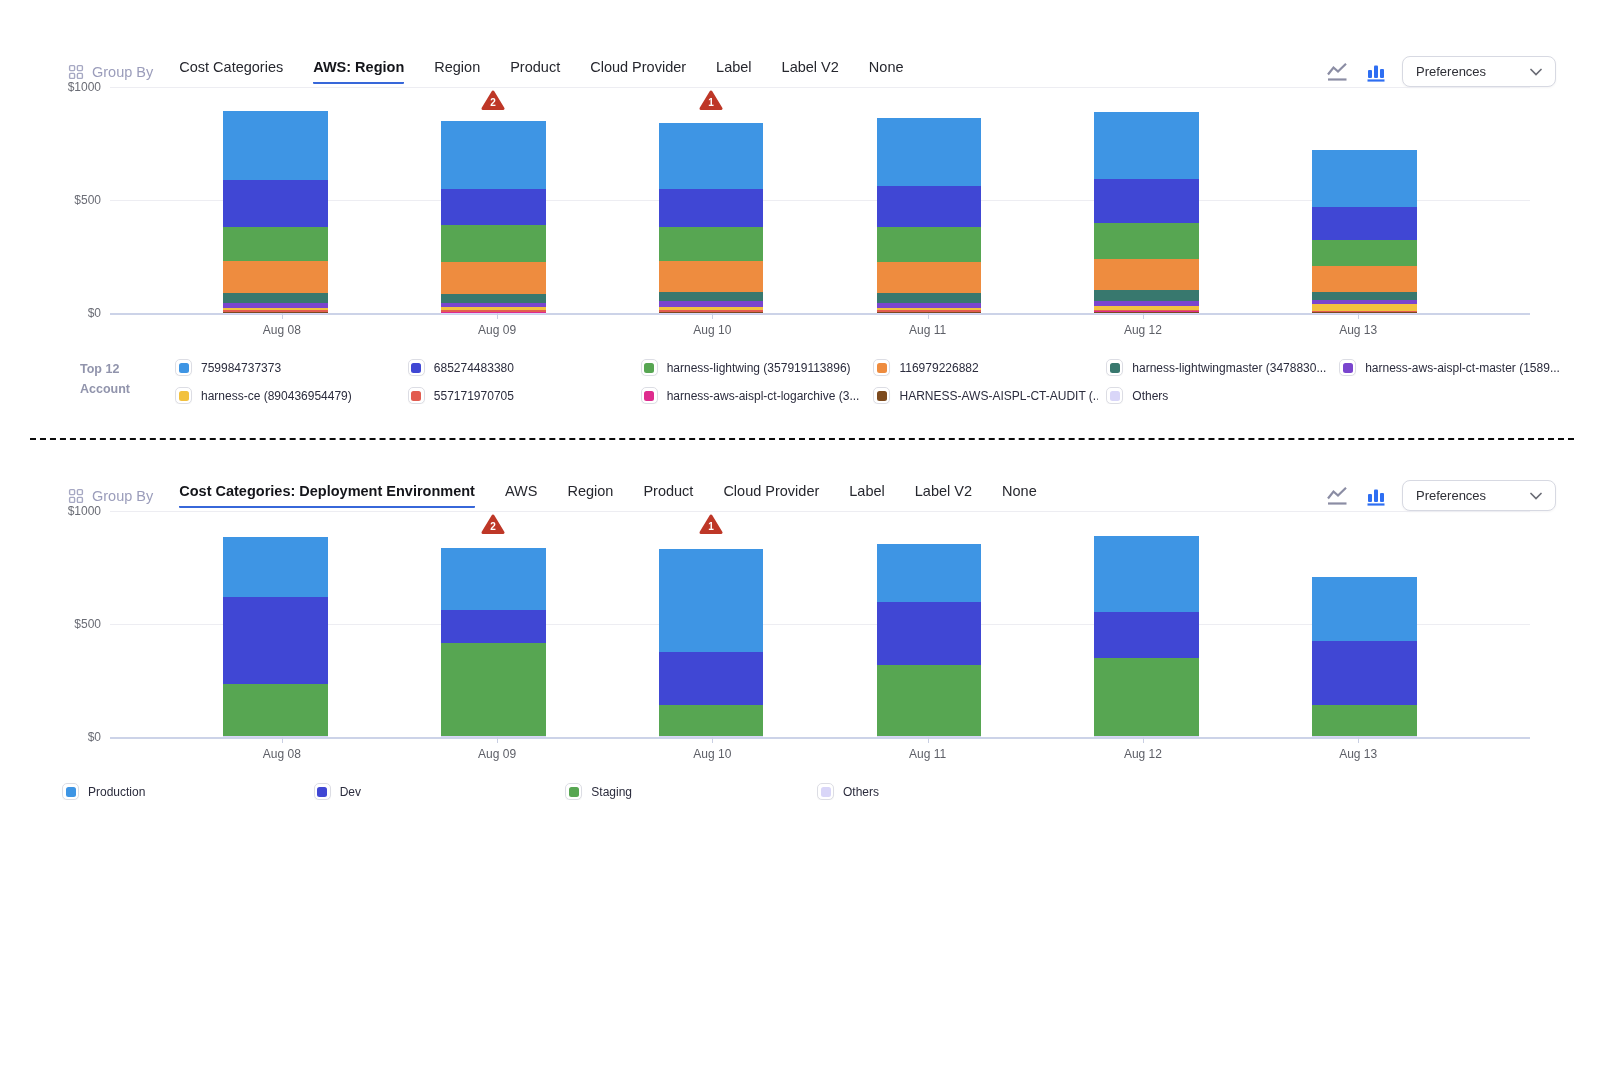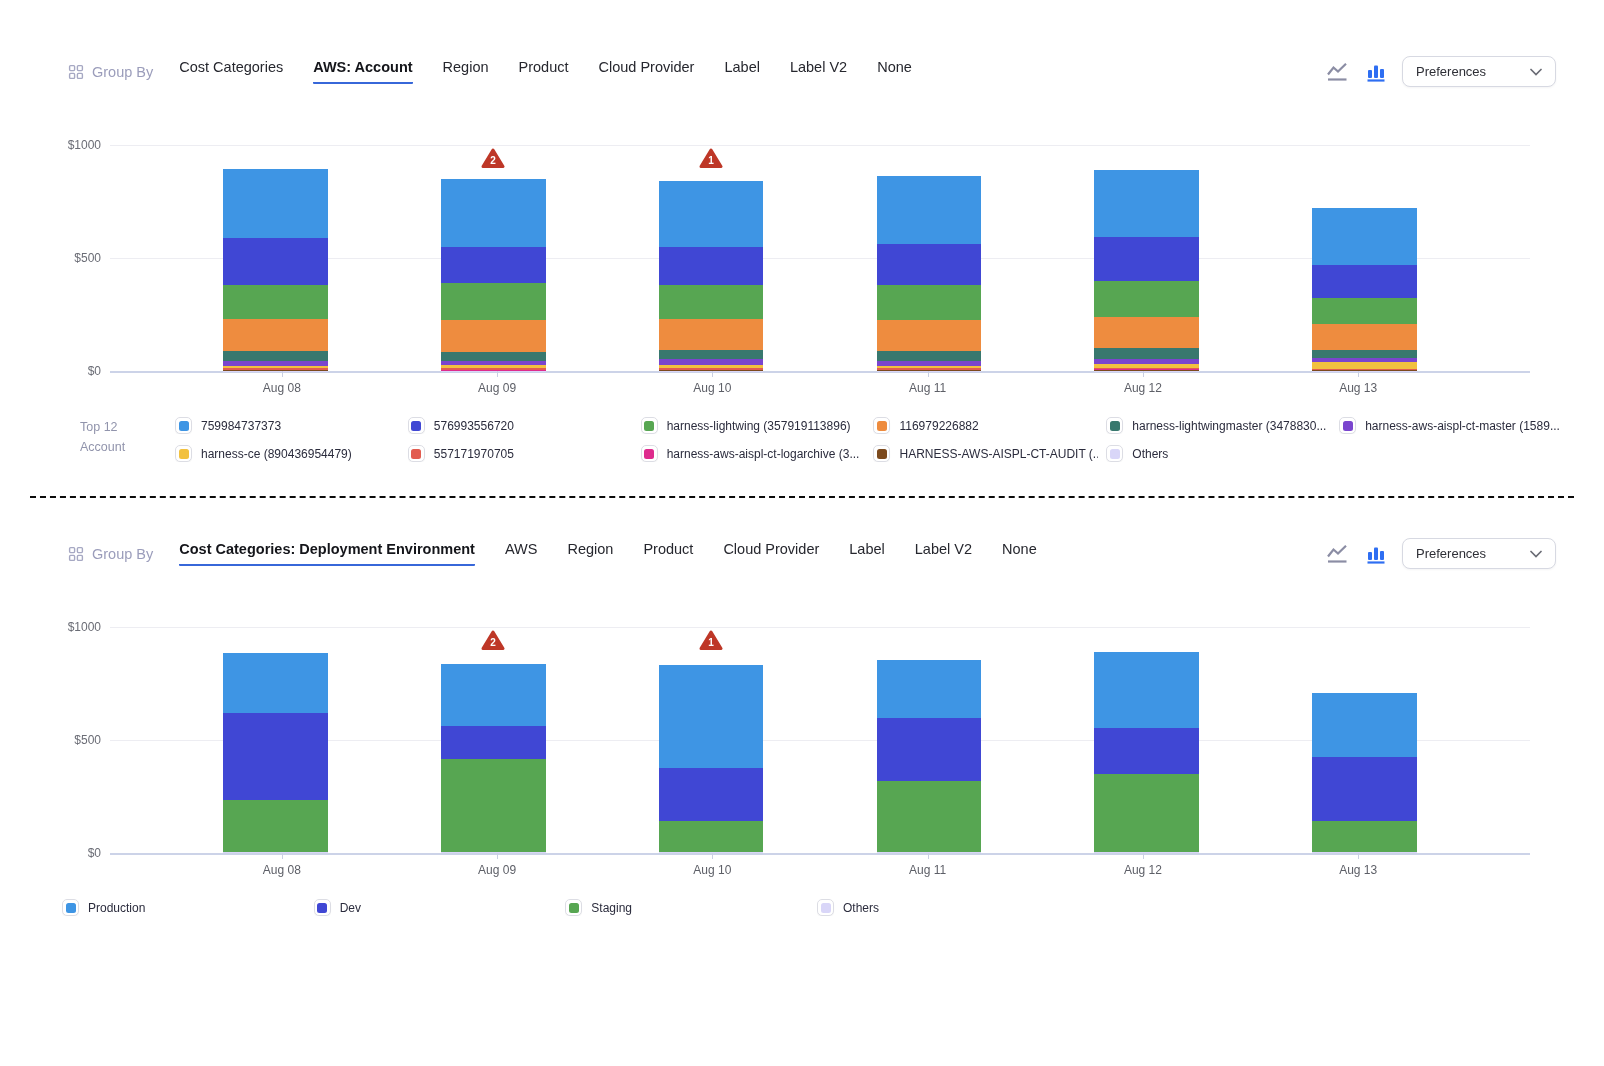--- a/index.html
+++ b/index.html
@@ -22,36 +22,36 @@
   .tab.active { font-weight:700; color:#14151a; border-bottom-color:#3767d9; border-radius:1px; }
   .toolbar { margin-left:auto; display:flex; align-items:center; gap:15px; }
   .ticon { display:inline-flex; align-items:center; cursor:pointer; }
   .pref-btn {
     display:flex; align-items:center; justify-content:space-between; gap:10px;
     width:154px; height:31px; border:1px solid #d7d9e2; border-radius:8px; background:#fff;
     padding:0 13px; font-size:13px; color:#2e2f36; font-family:"Liberation Sans",sans-serif;
     box-shadow:0 1px 2px rgba(40,41,61,.05); cursor:pointer;
   }
 
-  .chart { margin-top:58px; position:relative; }
+  .chart { position:relative; }
   .plot { position:relative; margin:0 74px 0 110px; height:226px; }
   .gridline { position:absolute; left:0; right:0; height:1px; background:#ededf2; }
   .gridline.zero { height:2px; background:#ccd3e8; }
   .ylab { position:absolute; right:calc(100% + 9px); transform:translateY(-50%); font-size:12px; color:#6a6c75; white-space:nowrap; }
   .bars { position:absolute; left:0; right:0; top:0; bottom:0; display:flex; padding:0 4%; align-items:flex-end; }
   .slot { flex:1; display:flex; justify-content:center; align-items:flex-end; height:100%; }
   .bar { width:48%; display:flex; flex-direction:column; }
   .seg { width:100%; }
   .anno { position:absolute; transform:translateX(-50%); top:3px; }
   .xlabels { display:flex; margin:0 74px 0 110px; padding:0 4%; }
   .xlab { flex:1; text-align:center; font-size:12px; color:#5d5f67; position:relative; padding-top:10px; }
   .tick { position:absolute; top:0; left:50%; width:1px; height:6px; background:#c9cfe3; }
 
   .legend { display:flex; margin:22px 40px 0 62px; }
-  .legend-title { padding-left:18px; font-size:12.5px; font-weight:400; color:#9194ac; line-height:1.6; }
+  .legend-title { padding-left:18px; font-size:12.5px; font-weight:700; color:#9194ac; line-height:1.6; }
   #section-0 .legend-title { width:113px; min-width:113px; }
   #section-1 .legend-title { width:193px; min-width:193px; }
   .legend-items { flex:1; display:grid; grid-template-columns:repeat(6,1fr); row-gap:11px; column-gap:8px; align-items:center; }
   .legend-item { display:flex; align-items:center; gap:9px; font-size:12px; color:#2b2c3d; cursor:pointer; white-space:nowrap; overflow:hidden; }
   .swatch { width:17px; height:17px; min-width:17px; border:1px solid #dcdde4; border-radius:5px; background:#fff; display:flex; align-items:center; justify-content:center; box-shadow:0 1px 1px rgba(0,0,0,.04); }
   .swatch i { display:block; width:10px; height:10px; border-radius:2.5px; }
 
   .divider { border-top:2.5px dashed #0c0c0c; margin:34px 30px 40px 30px; }
 </style>
 </head>
@@ -66,21 +66,21 @@
           <rect x="1.6" y="1.6" width="5" height="5" rx="1"></rect>
             <rect x="9.4" y="1.6" width="5" height="5" rx="1"></rect>
           <rect x="1.6" y="9.4" width="5" height="5" rx="1"></rect>
             <rect x="9.4" y="9.4" width="5" height="5" rx="1"></rect>
         </svg>
       </span>
       <span>Group By</span>
     </div>
     <div class="tabs">
         <div class="tab">Cost Categories</div>
-        <div class="tab active">AWS: Account</div>
+        <div class="tab active">AWS: Region</div>
         <div class="tab">Region</div>
         <div class="tab">Product</div>
         <div class="tab">Cloud Provider</div>
         <div class="tab">Label</div>
         <div class="tab">Label V2</div>
         <div class="tab">None</div>
       </div>
     <div class="toolbar">
       <span class="ticon">
         <svg width="26" height="22" viewBox="0 0 26 22" fill="none">
@@ -233,21 +233,21 @@
         <div class="legend-item">
           <span class="swatch">
             <i style="background: rgb(62, 149, 228);"></i>
           </span>
           <span>759984737373</span>
         </div>
         <div class="legend-item">
           <span class="swatch">
             <i style="background: rgb(64, 71, 212);"></i>
           </span>
-          <span>576993556720</span>
+          <span>685274483380</span>
         </div>
         <div class="legend-item">
           <span class="swatch">
             <i style="background: rgb(87, 166, 82);"></i>
           </span>
           <span>harness-lightwing (357919113896)</span>
         </div>
         <div class="legend-item">
           <span class="swatch">
             <i style="background: rgb(238, 140, 63);"></i>

